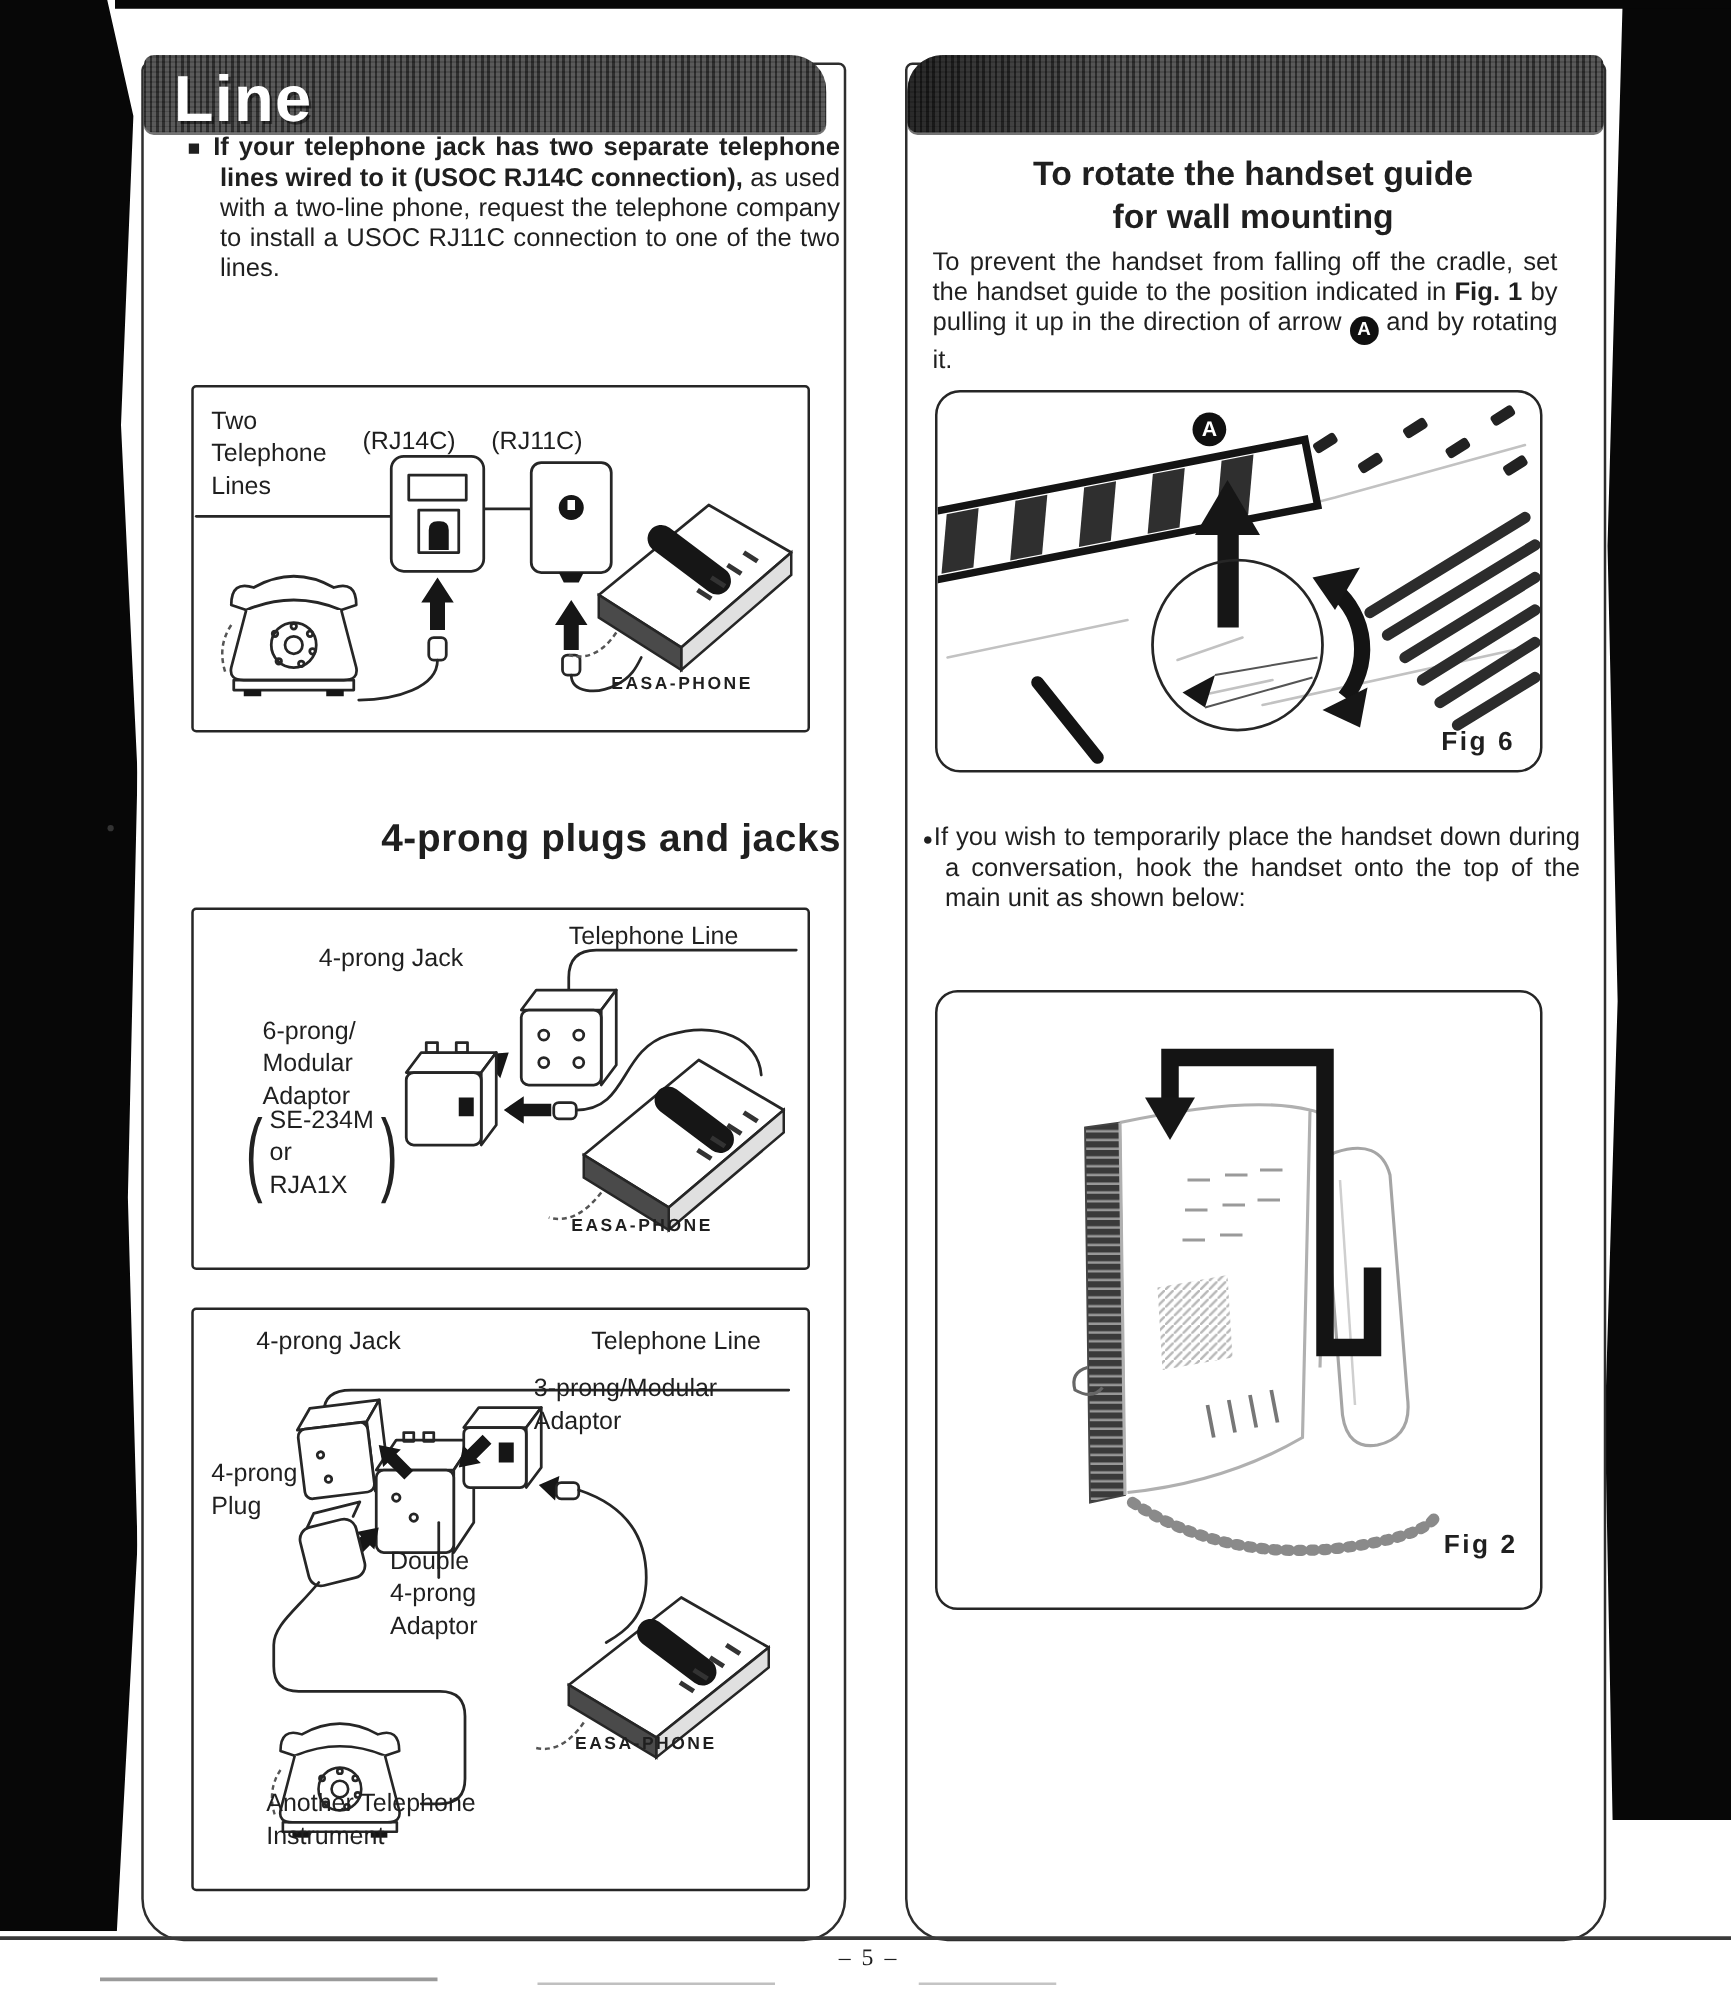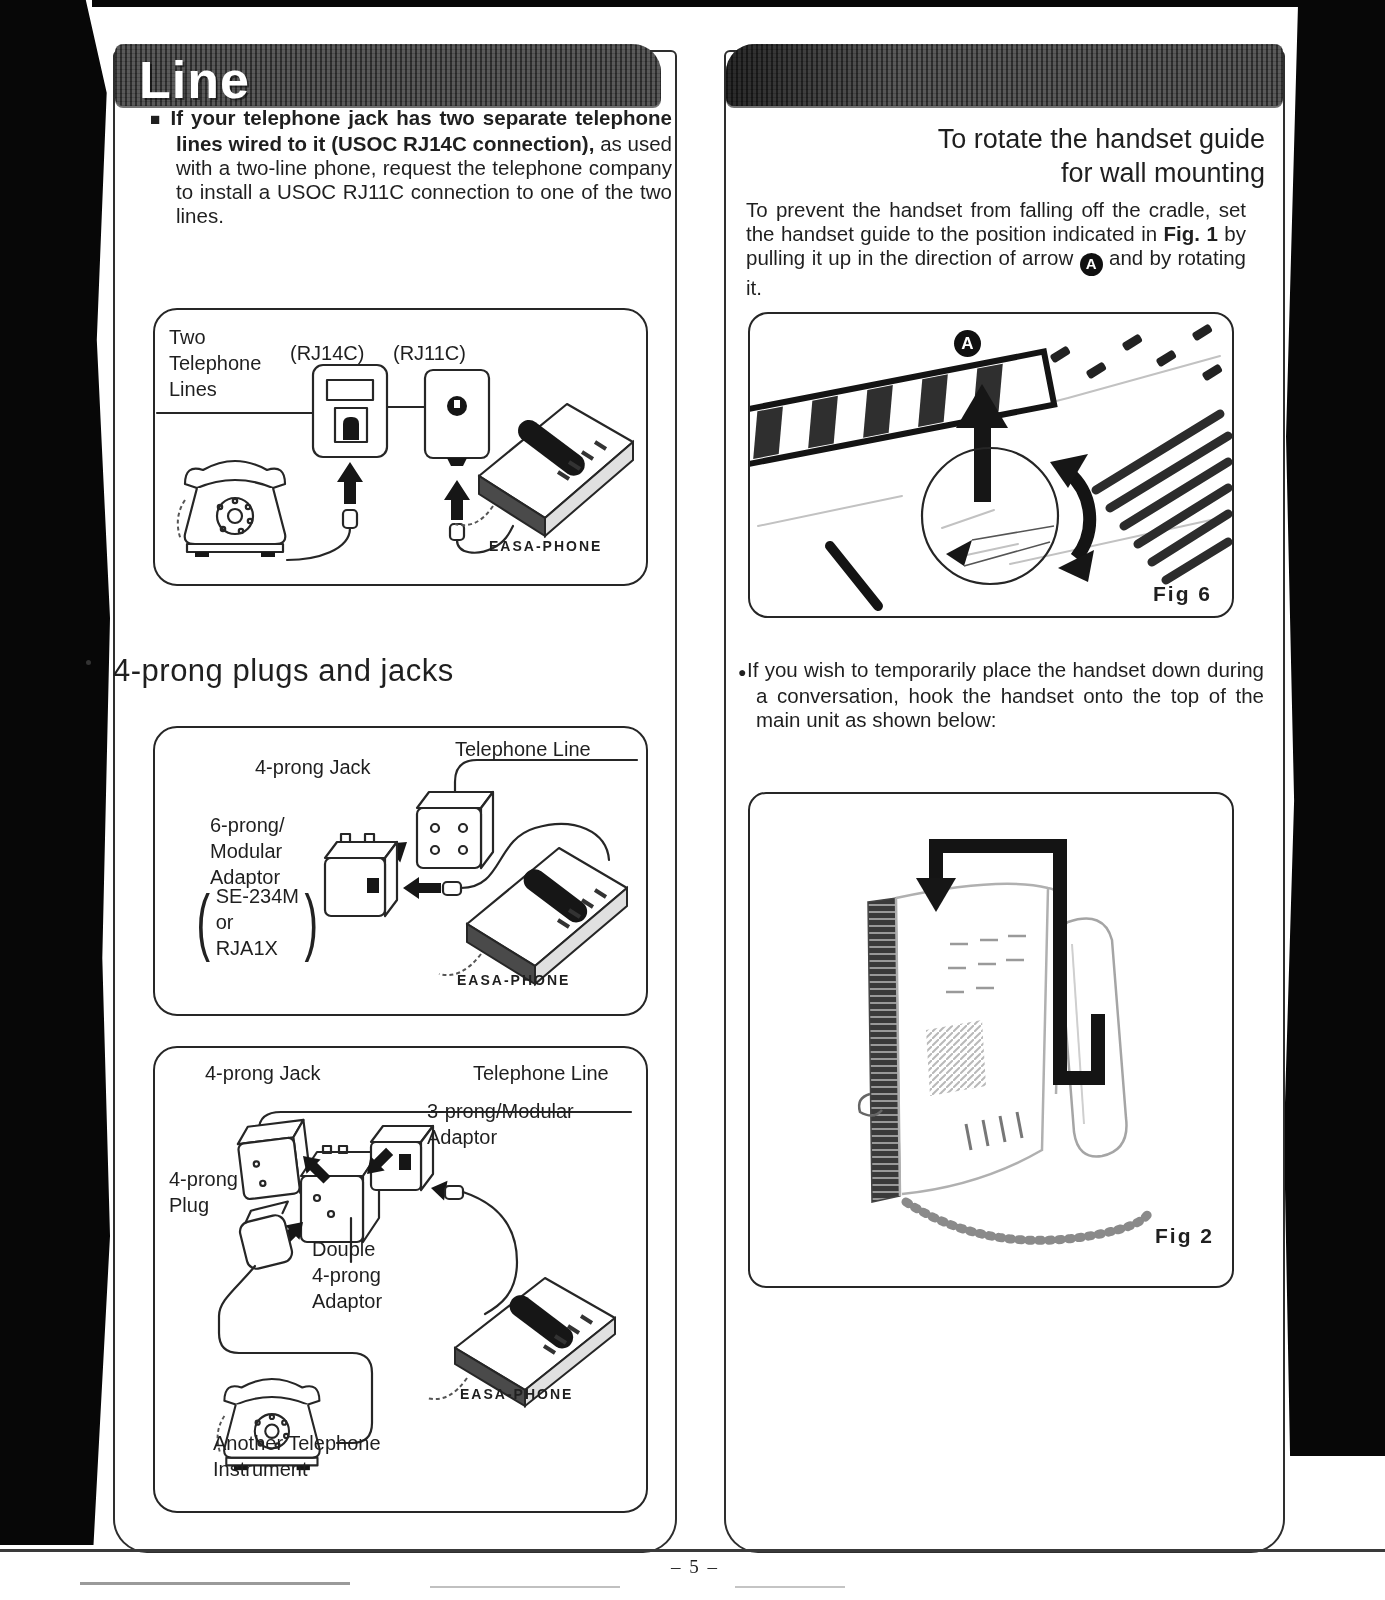--- a/index.html
+++ b/index.html
@@ -7,28 +7,28 @@
        font-family:"Liberation Sans",sans-serif;color:#1f1f1f;overflow:hidden}
   .abs{position:absolute}
   .band{background:#070707}
   .panel{position:absolute;border:2.5px solid #2e2e2e;border-radius:6px 6px 34px 34px;background:#fff}
   .bar{position:absolute;background-color:#4c4c4c;
        background-image:repeating-linear-gradient(90deg,rgba(0,0,0,.38) 0 2px,rgba(255,255,255,.08) 2px 5px),
                         repeating-linear-gradient(0deg,rgba(0,0,0,.20) 0 1px,transparent 1px 4px);
        box-shadow:0 2px 0 rgba(0,0,0,.55)}
   .bar-title{color:#fff;font-weight:bold;font-size:52px;letter-spacing:1px;
              text-shadow:2px 2px 0 rgba(0,0,0,.45);padding:6px 0 0 24px;display:block}
-  .figbox{position:absolute;border:2.5px solid #262626;border-radius:24px;background:#fff}
+  .figbox{position:absolute;border:2.5px solid #262626;border-radius:4px;background:#fff}
   .para{font-size:20.5px;line-height:24px;text-align:justify}
   .hang{padding-left:26px;text-indent:-26px}
   .label{font-size:20px;line-height:26px;white-space:pre-line;position:absolute}
   .brand{position:absolute;font-size:14px;font-weight:bold;letter-spacing:2px}
   .figlab{position:absolute;font-size:21px;font-weight:bold;letter-spacing:2px}
-  .h-left{font-size:31px;font-weight:normal;text-align:left;letter-spacing:.5px}
-  .h-right{font-size:27px;font-weight:normal;text-align:right;line-height:34px;white-space:pre-line}
+  .h-left{font-size:31px;font-weight:bold;text-align:right;letter-spacing:.5px}
+  .h-right{font-size:27px;font-weight:bold;text-align:center;line-height:34px;white-space:pre-line}
   .badge{background:#101010;color:#fff;border-radius:50%;display:inline-flex;align-items:center;
          justify-content:center;font-weight:bold;width:23px;height:23px;font-size:15px;vertical-align:-4px}
   .badge.big{position:absolute;width:27px;height:27px;font-size:17px}
   .paren{font-size:74px;font-weight:400;line-height:84px;transform:scaleX(.55);color:#222}
   .rule{position:absolute;background:#3a3a3a}
   .pageno{position:absolute;font-family:"Liberation Serif",serif;font-size:19px;letter-spacing:2px}
   svg{position:absolute;left:0;top:0}
   .ink{stroke:#262626;stroke-width:2.2;fill:none;stroke-linecap:round;stroke-linejoin:round}
   .ink-w{stroke:#262626;stroke-width:2.2;fill:#fff;stroke-linejoin:round}
   .solid{fill:#161616;stroke:none}

